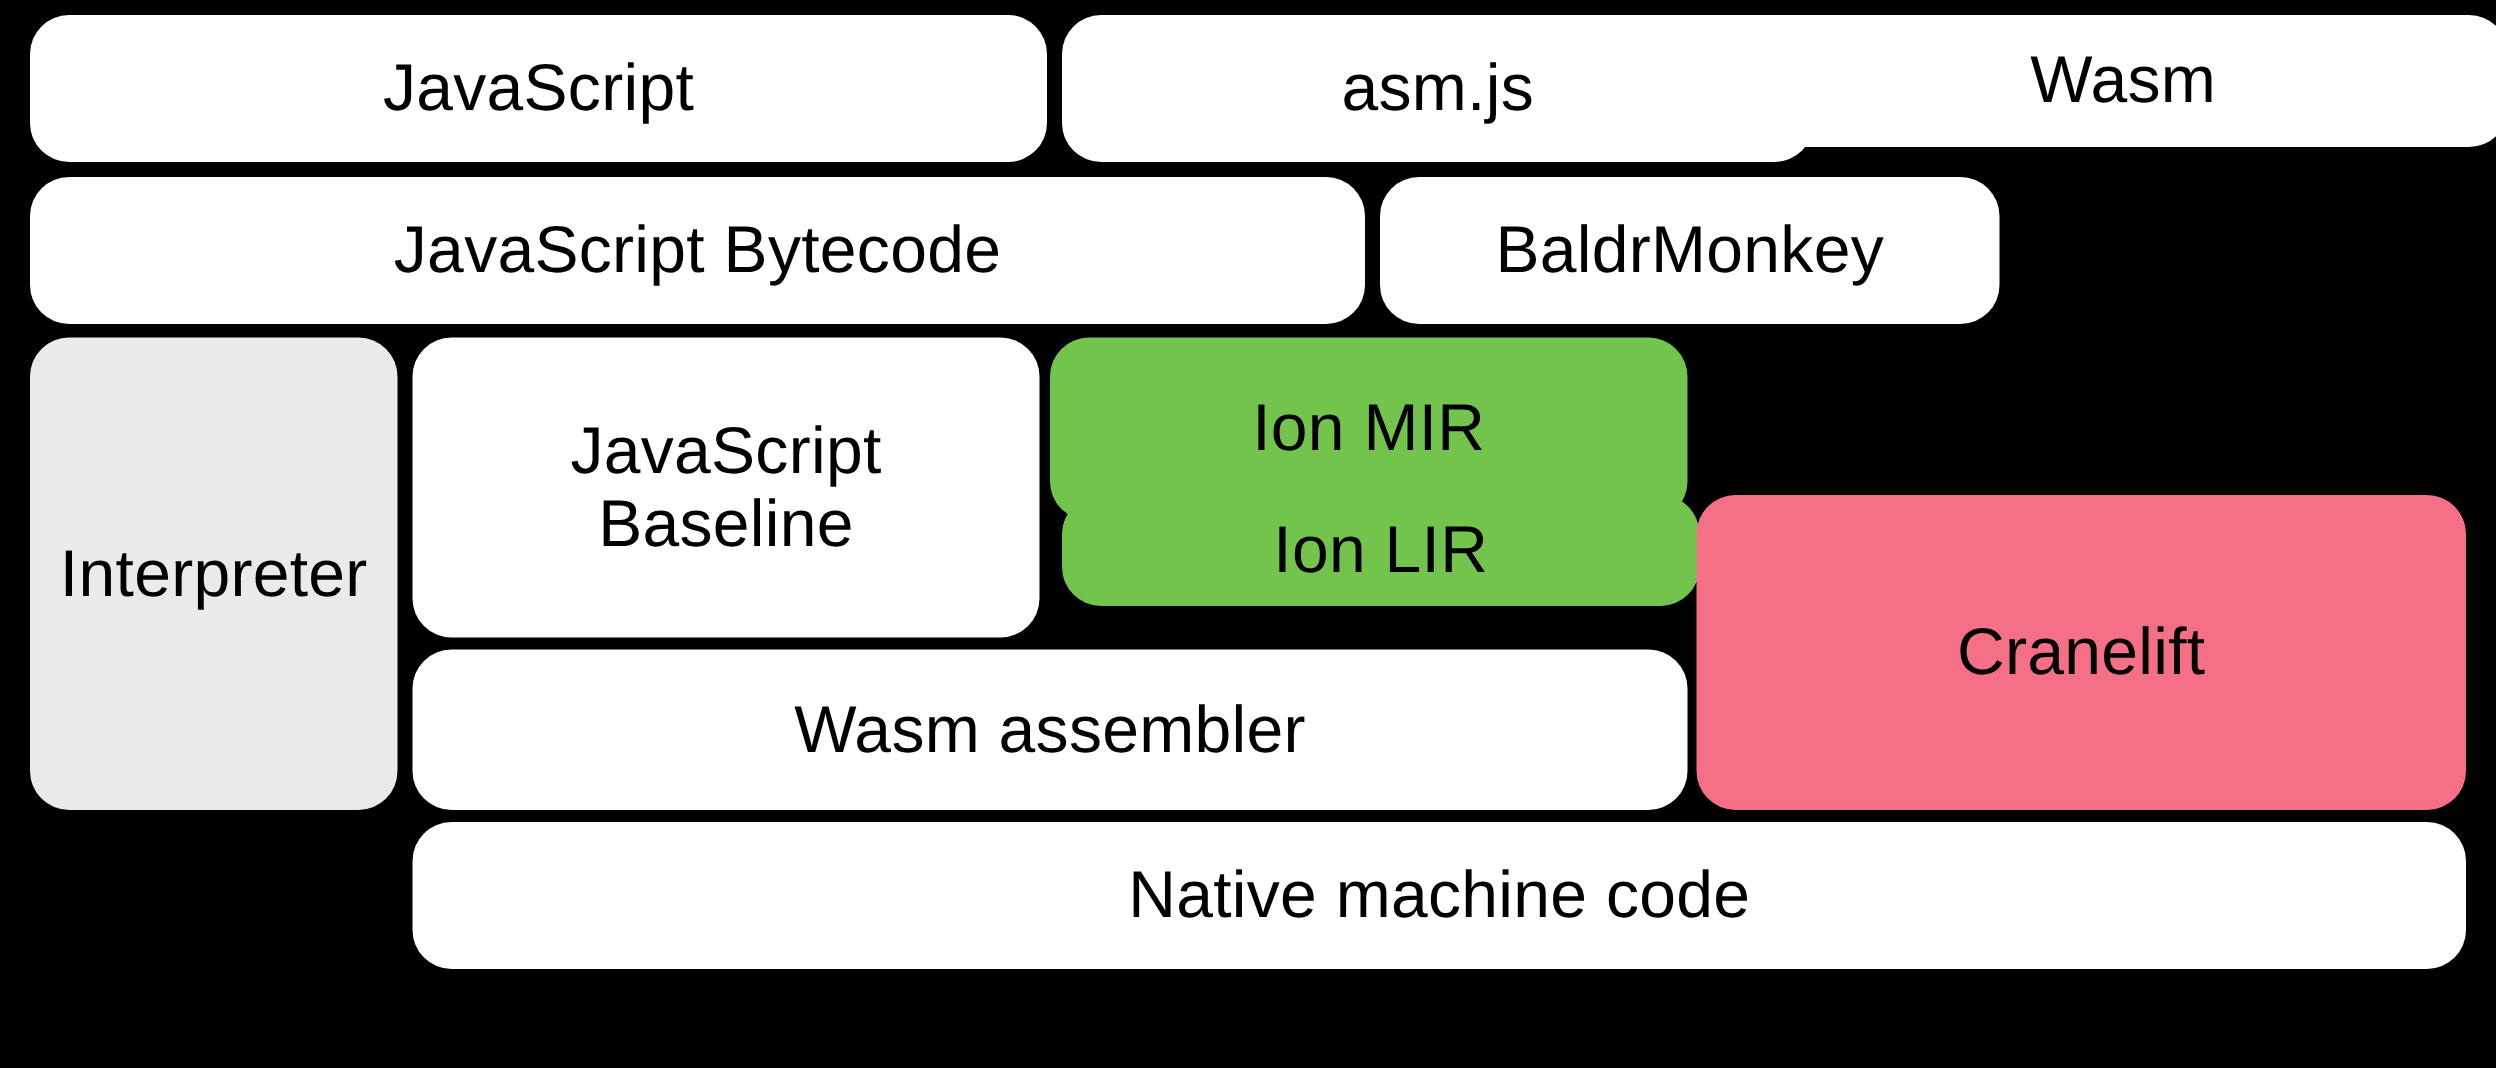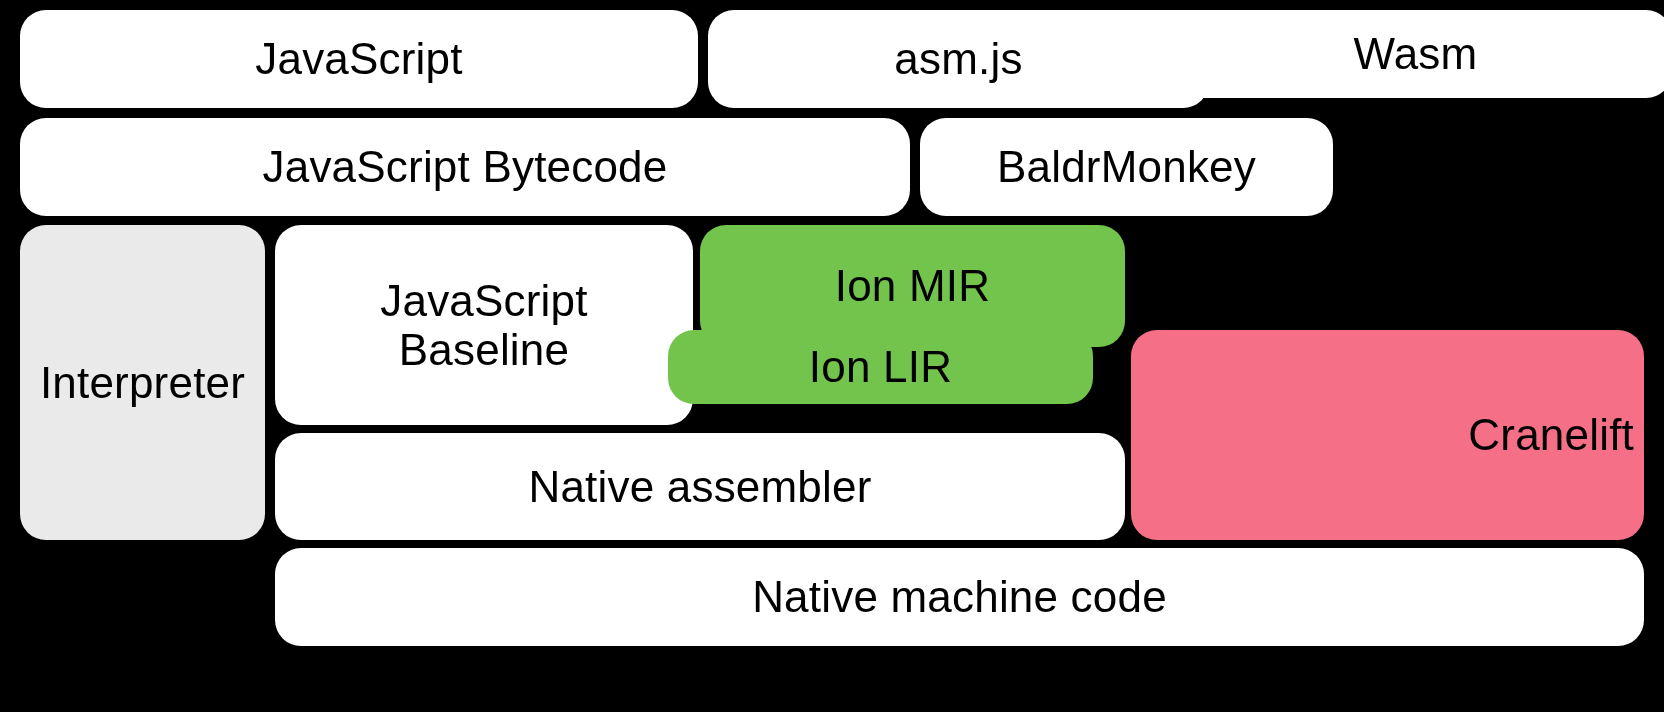--- a/index.html
+++ b/index.html
@@ -28,21 +28,21 @@
     font-size: 44px;
     font-weight: 400;
     line-height: 1.12;
     letter-spacing: 0.2px;
     white-space: pre-line;
     padding: 4px 10px;
   }
   .white  { background: #ffffff; }
   .gray   { background: #eaeaea; text-align: right; }
   .green  { background: #72c44c; }
-  .pink   { background: #f56f87; justify-content: flex-end; }
+  .pink   { background: #f56f87; }
 
   .label { display: block; }
 </style>
 </head>
 <body>
 
 <div id="canvas">
 
   <div class="box white" style="left:20px; top:10px; width:678px; height:98px;">
     <span class="label">JavaScript</span>
@@ -70,26 +70,26 @@
 
   <div class="box white" style="left:275px; top:225px; width:418px; height:200px;">
     <span class="label">JavaScript
 Baseline</span>
   </div>
 
   <div class="box green" style="left:700px; top:225px; width:425px; height:122px;">
     <span class="label">Ion MIR</span>
   </div>
 
-  <div class="box green" style="left:668px; top:330px; width:425px; height:74px;">
+  <div class="box green" style="left:708px; top:330px; width:425px; height:74px;">
     <span class="label">Ion LIR</span>
   </div>
 
   <div class="box white" style="left:275px; top:433px; width:850px; height:107px;">
-    <span class="label">Native assembler</span>
+    <span class="label">Wasm assembler</span>
   </div>
 
   <div class="box pink" style="left:1131px; top:330px; width:513px; height:210px;">
     <span class="label">Cranelift</span>
   </div>
 
   <div class="box white" style="left:275px; top:548px; width:1369px; height:98px;">
     <span class="label">Native machine code</span>
   </div>
 

